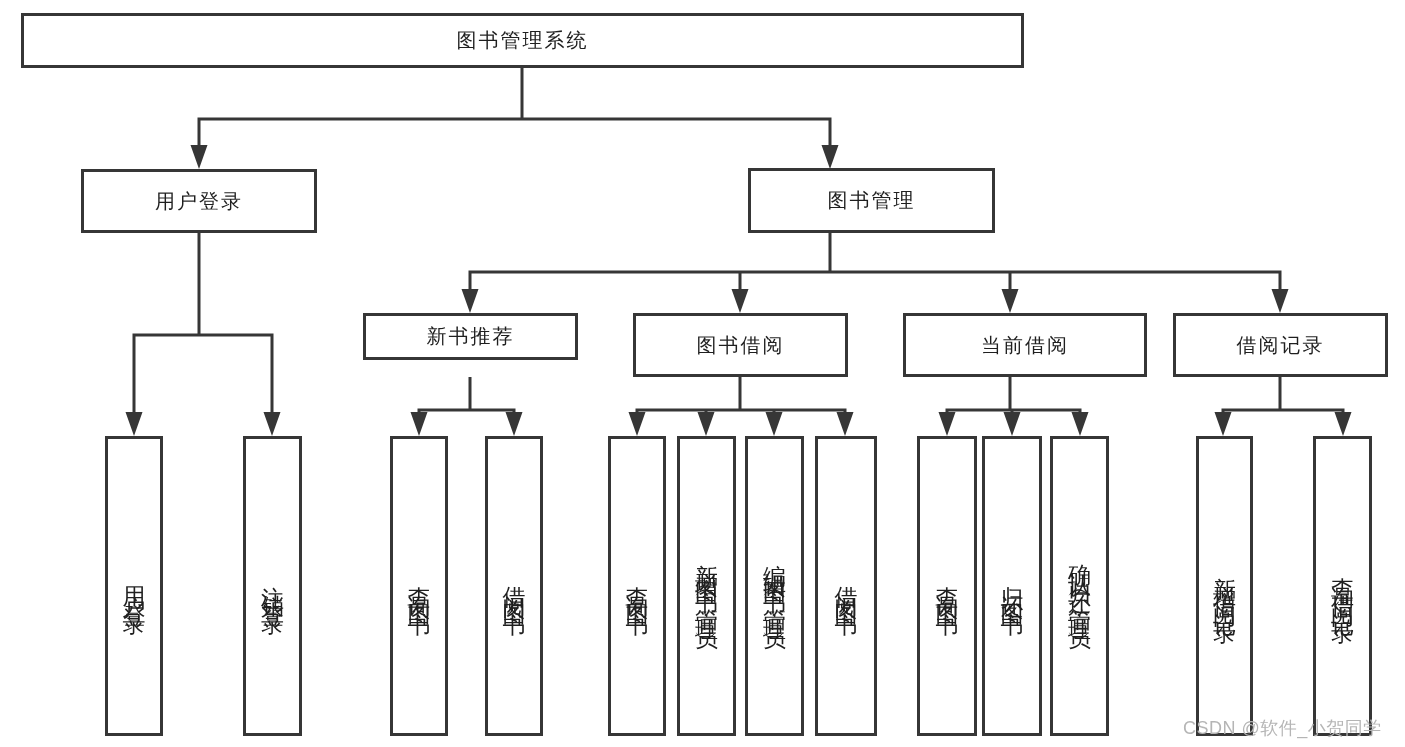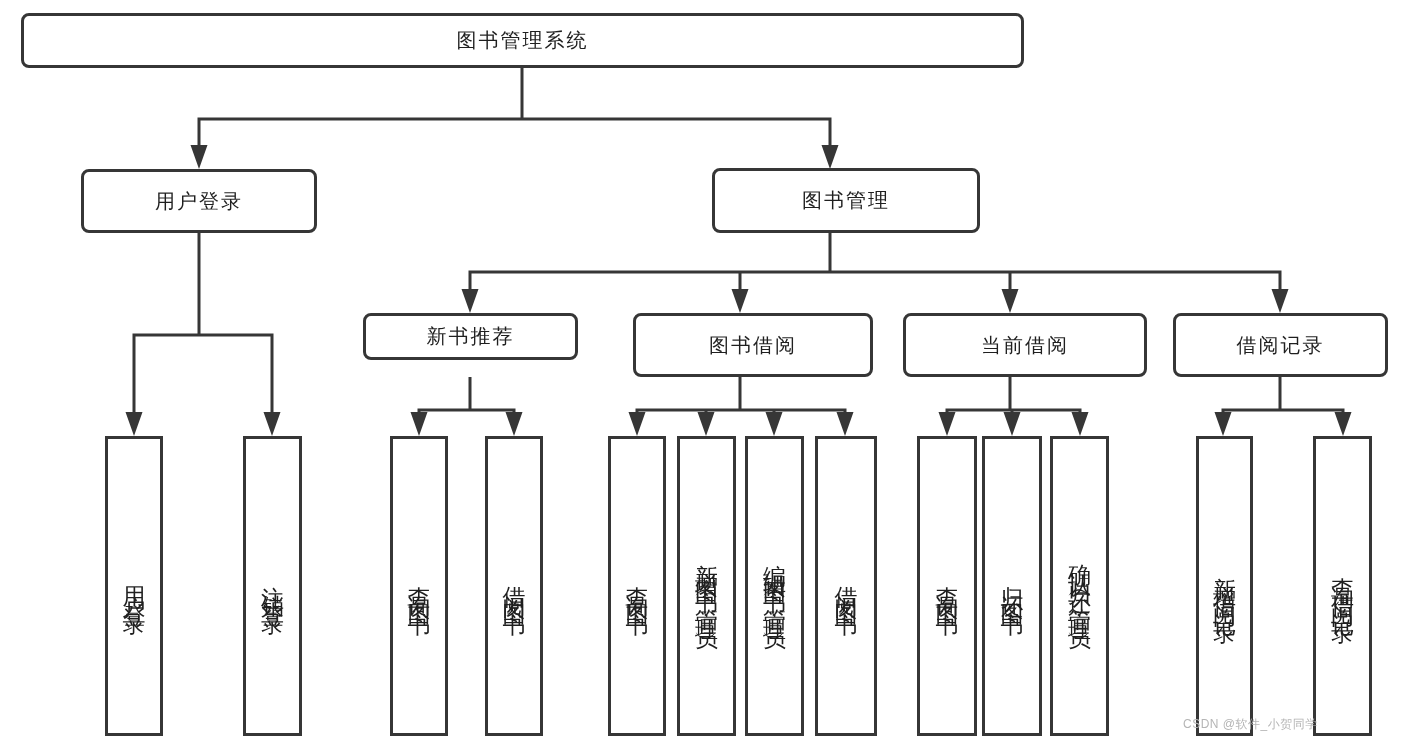--- a/index.html
+++ b/index.html
@@ -13,33 +13,33 @@
   .connectors{position:absolute;left:0;top:0;z-index:1;}
   .node{
     position:absolute;
     box-sizing:border-box;
     border:3px solid #363636;
     background:#ffffff;
     display:flex;align-items:center;justify-content:center;
     color:#1f1f1f;
     z-index:2;
   }
-  .node-h{font-size:20px;letter-spacing:2px;white-space:nowrap;border-radius:8px;}
+  .node-h{font-size:20px;letter-spacing:2px;white-space:nowrap;}
   .node-v span{
     writing-mode:vertical-rl;
     text-orientation:mixed;
     font-size:23px;
     letter-spacing:9px;
     line-height:1;
     white-space:nowrap;
   }
   .watermark{
     position:absolute;
     left:1183px;top:716px;
-    font-size:12px;
+    font-size:18px;
     color:#b5b5b5;
     letter-spacing:0.5px;
     z-index:5;
     white-space:nowrap;
   }
 </style>
 </head>
 <body>
 
 <div class="canvas">
@@ -99,28 +99,28 @@
          M1334.5,412 L1351.5,412 L1343,436 Z"></path>
   </svg>
 
   <div class="node node-h" style="left:21px;top:13px;width:1003px;height:55px">
     <span>图书管理系统</span>
   </div>
 
   <div class="node node-h" style="left:81px;top:169px;width:236px;height:64px">
     <span>用户登录</span>
   </div>
-  <div class="node node-h" style="left:712px;top:168px;width:268px;height:65px">
+  <div class="node node-h" style="left:748px;top:168px;width:247px;height:65px">
     <span>图书管理</span>
   </div>
 
   <div class="node node-h" style="left:363px;top:313px;width:215px;height:47px">
     <span>新书推荐</span>
   </div>
-  <div class="node node-h" style="left:633px;top:313px;width:240px;height:64px">
+  <div class="node node-h" style="left:633px;top:313px;width:215px;height:64px">
     <span>图书借阅</span>
   </div>
   <div class="node node-h" style="left:903px;top:313px;width:244px;height:64px">
     <span>当前借阅</span>
   </div>
   <div class="node node-h" style="left:1173px;top:313px;width:215px;height:64px">
     <span>借阅记录</span>
   </div>
 
   <div class="node node-v" style="left:105px;top:436px;width:58px;height:300px">

